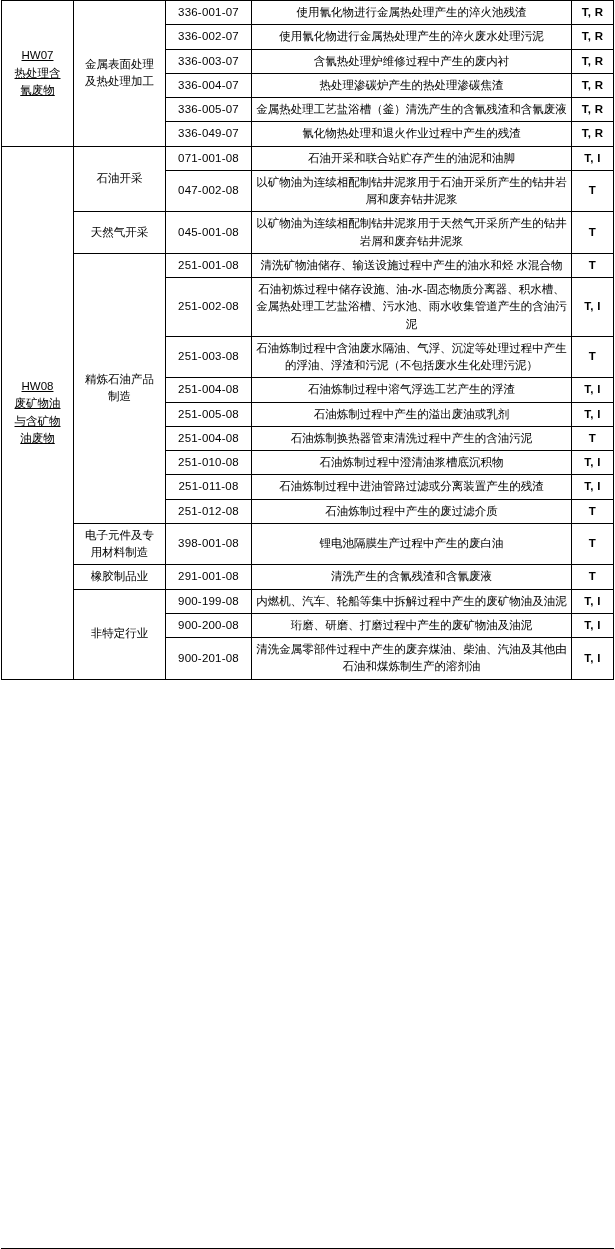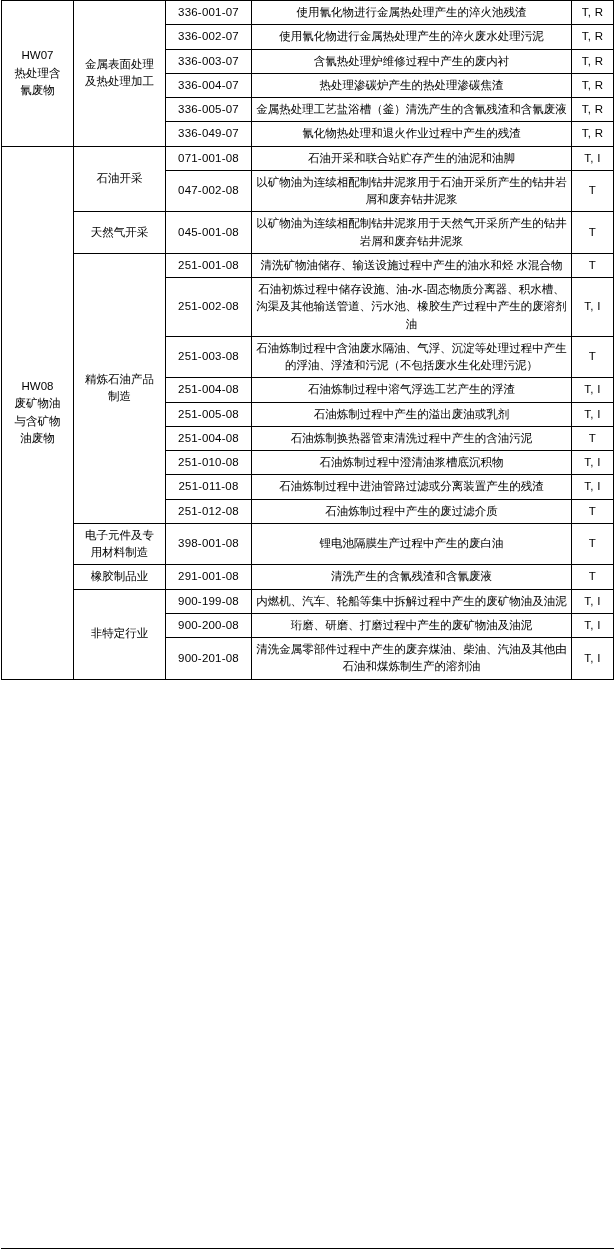--- a/index.html
+++ b/index.html
@@ -35,40 +35,42 @@
   }
   .col-cat   { width: 72px; }
   .col-ind   { width: 92px; }
   .col-code  { width: 86px; }
   .col-desc  { width: 320px; }
   .col-char  { width: 42px; }
 
   td.cat {
     font-size: 12px;
     line-height: 1.55;
+    text-decoration: underline;
   }
   td.ind {
     font-size: 11.5px;
     line-height: 1.55;
     font-family: Liberation Serif, serif;
   }
   td.code {
     font-size: 11.5px;
     letter-spacing: 0.2px;
   }
   td.desc {
     text-align: center;
     font-size: 11.5px;
     line-height: 1.62;
     padding: 5px 7px;
     font-family: Liberation Serif, serif;
   }
   td.char {
     font-size: 11.5px;
     letter-spacing: 0.3px;
+    font-weight: bold;
   }
   .bottom-rule {
     position: absolute;
     left: 1px;
     bottom: 0;
     width: 613px;
     height: 0;
     border-top: 1px solid #000000;
   }
 </style>
@@ -136,21 +138,21 @@
           <td class="char">T</td>
         </tr>
         <tr>
           <td class="ind" rowspan="9">精炼石油产品<br>制造</td>
           <td class="code">251-001-08</td>
           <td class="desc">清洗矿物油储存、输送设施过程中产生的油水和烃 水混合物</td>
           <td class="char">T</td>
         </tr>
         <tr>
           <td class="code">251-002-08</td>
-          <td class="desc">石油初炼过程中储存设施、油-水-固态物质分离器、积水槽、沟渠及其他输送管道、污水池、橡胶生产过程中产生的废溶剂油</td>
+          <td class="desc">石油初炼过程中储存设施、油-水-固态物质分离器、积水槽、金属热处理工艺盐浴槽、污水池、雨水收集管道产生的含油污泥</td>
           <td class="char">T, I</td>
         </tr>
         <tr>
           <td class="code">251-003-08</td>
           <td class="desc">石油炼制过程中含油废水隔油、气浮、沉淀等处理过程中产生的浮油、浮渣和污泥（不包括废水生化处理污泥）</td>
           <td class="char">T</td>
         </tr>
         <tr>
           <td class="code">251-004-08</td>
           <td class="desc">石油炼制过程中溶气浮选工艺产生的浮渣</td>

